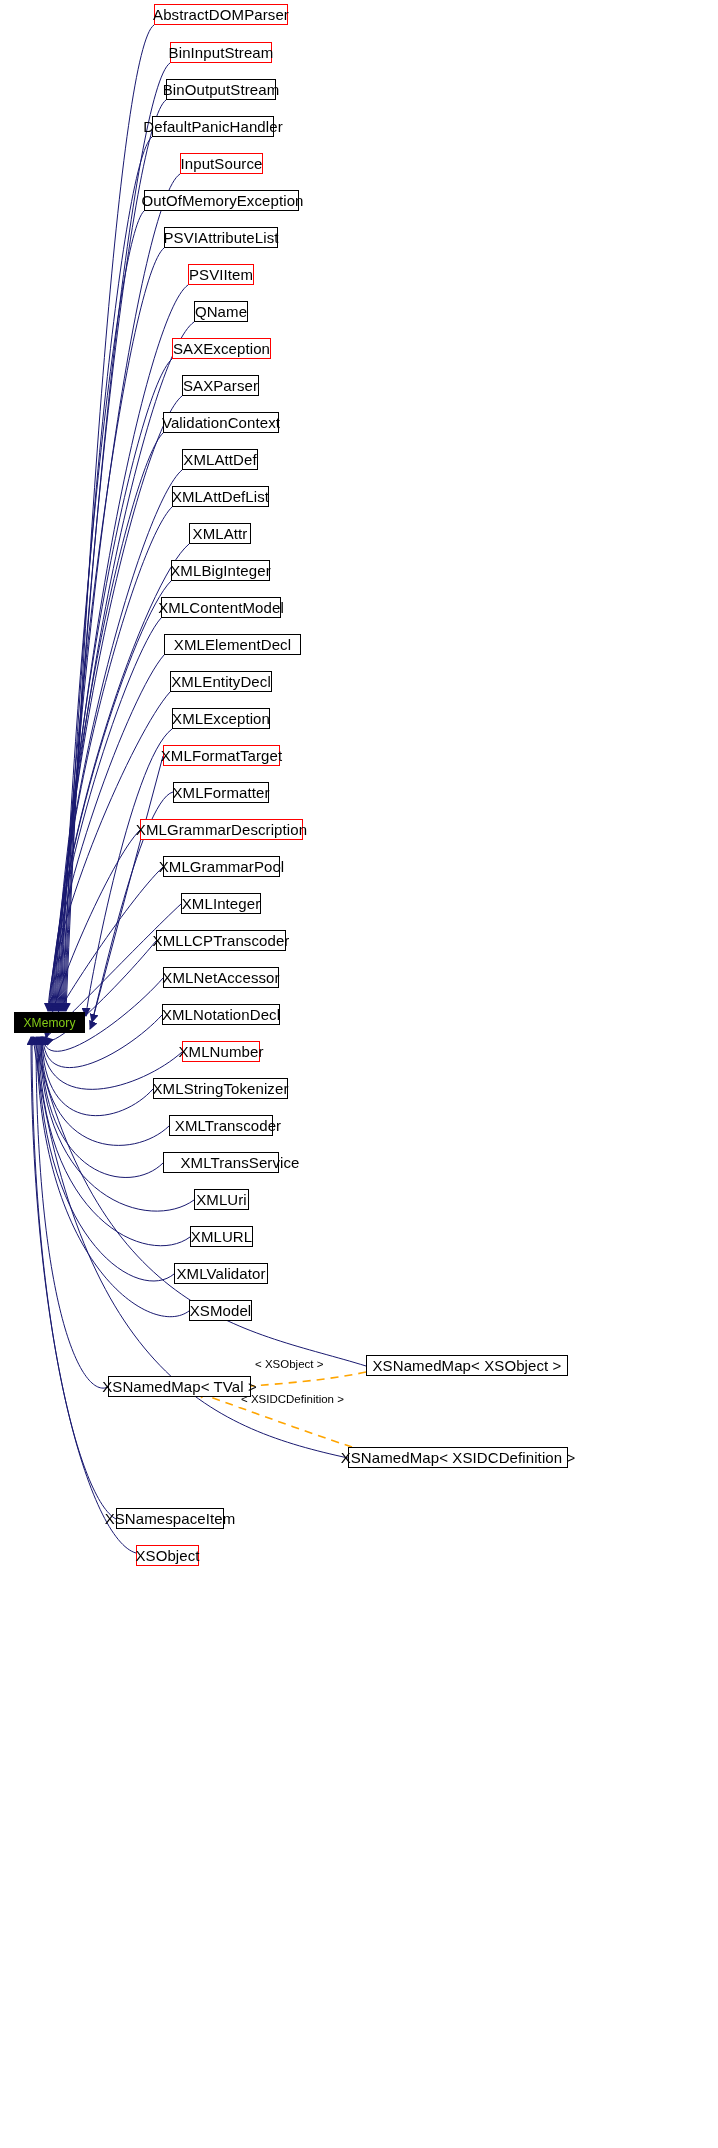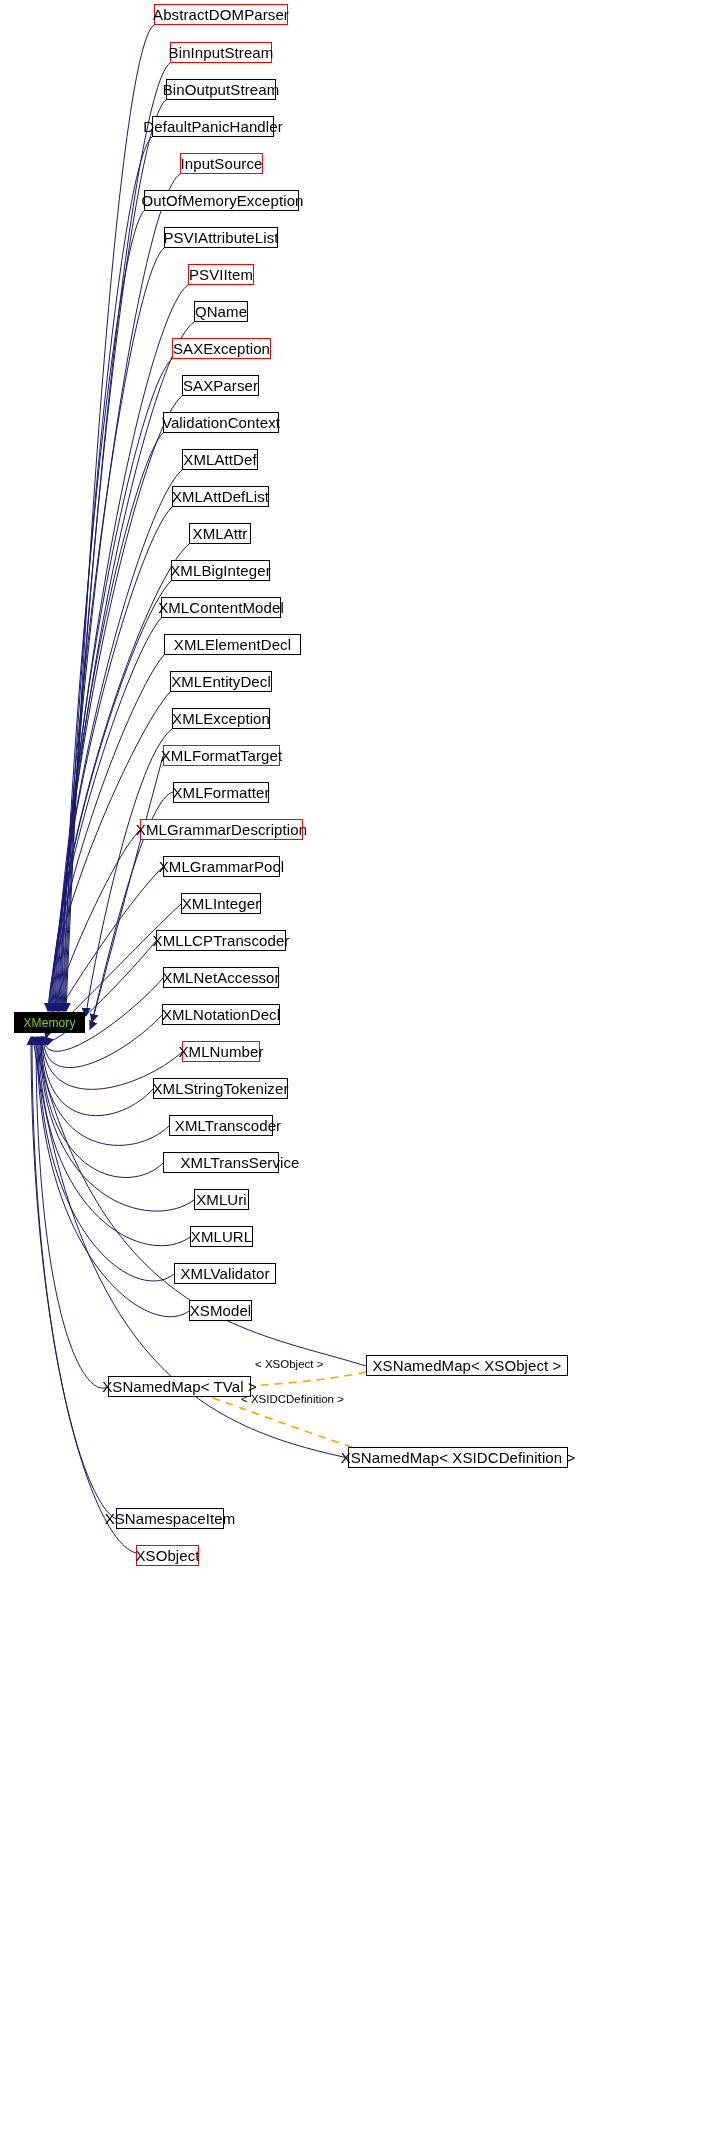--- a/index.html
+++ b/index.html
@@ -155,21 +155,21 @@
       <div class="node" style="left: 181px; top: 893px; width: 80px;">XMLInteger</div>
       <div class="node" style="left: 156px; top: 930px; width: 130px;">XMLLCPTranscoder</div>
       <div class="node" style="left: 163px; top: 967px; width: 116px;">XMLNetAccessor</div>
       <div class="node" style="left: 162px; top: 1004px; width: 118px;">XMLNotationDecl</div>
       <div class="node red" style="left: 182px; top: 1041px; width: 78px;">XMLNumber</div>
       <div class="node" style="left: 153px; top: 1078px; width: 135px;">XMLStringTokenizer</div>
       <div class="node" style="left: 169px; top: 1115px; width: 104px; padding-left: 20px;">XMLTranscoder</div>
       <div class="node" style="left: 163px; top: 1152px; width: 116px; padding-left: 44px;">XMLTransService</div>
       <div class="node" style="left: 194px; top: 1189px; width: 55px;">XMLUri</div>
       <div class="node" style="left: 190px; top: 1226px; width: 63px;">XMLURL</div>
-      <div class="node" style="left: 174px; top: 1263px; width: 102px;">XMLValidator</div>
+      <div class="node" style="left: 174px; top: 1263px; width: 94px;">XMLValidator</div>
       <div class="node" style="left: 189px; top: 1300px; width: 63px;">XSModel</div>
       <div class="node" style="left: 108px; top: 1376px; width: 143px;">XSNamedMap&lt; TVal &gt;</div>
       <div class="node" style="left: 116px; top: 1508px; width: 108px;">XSNamespaceItem</div>
       <div class="node red" style="left: 136px; top: 1545px; width: 63px;">XSObject</div>
       <div class="node" style="left: 366px; top: 1355px; width: 202px;">XSNamedMap&lt; XSObject &gt;</div>
       <div class="node" style="left: 348px; top: 1447px; width: 220px;">XSNamedMap&lt; XSIDCDefinition &gt;</div>
     </div>
   <div id="labels-layer">
       <div class="edge-label" style="left: 253px; top: 1358px;">&lt; XSObject &gt;</div>
       <div class="edge-label" style="left: 239px; top: 1393px;">&lt; XSIDCDefinition &gt;</div>

